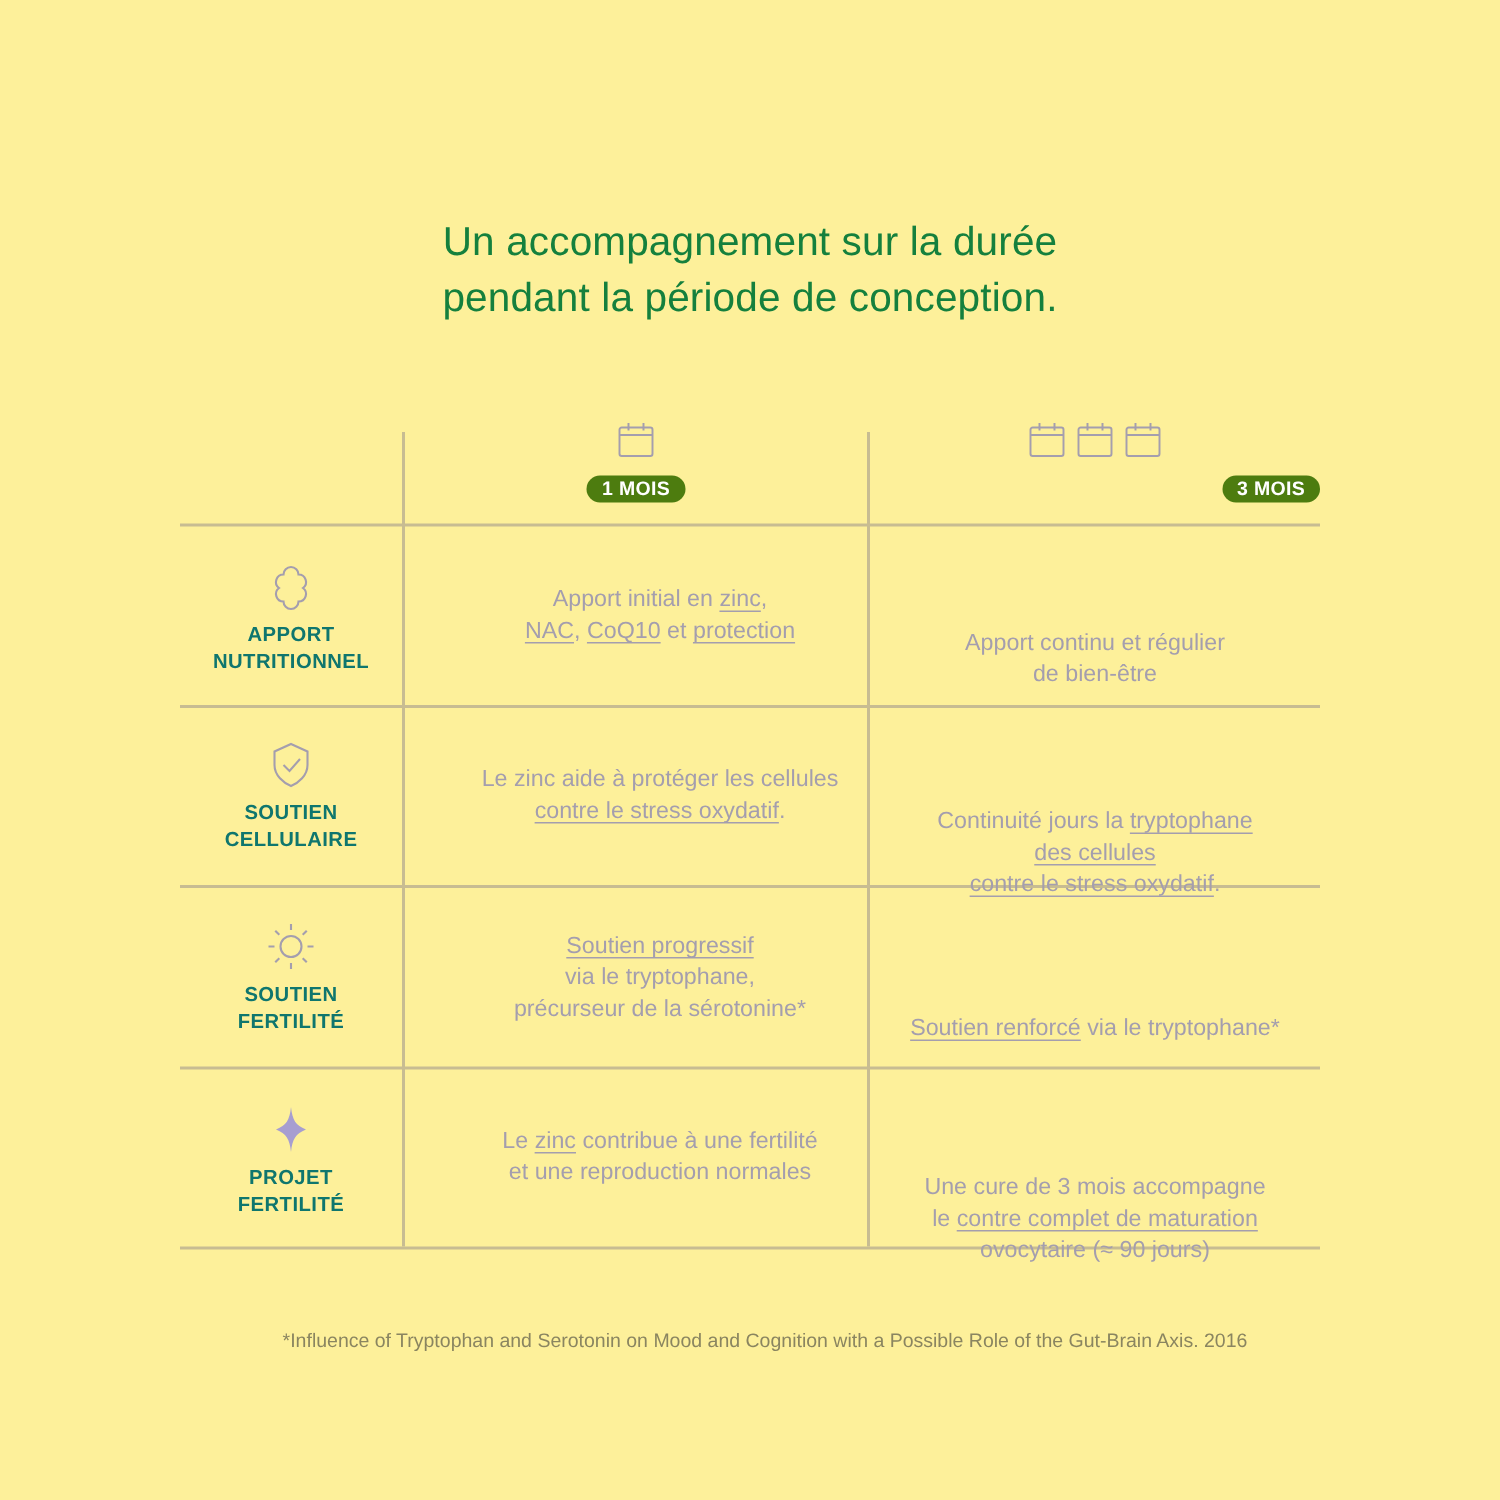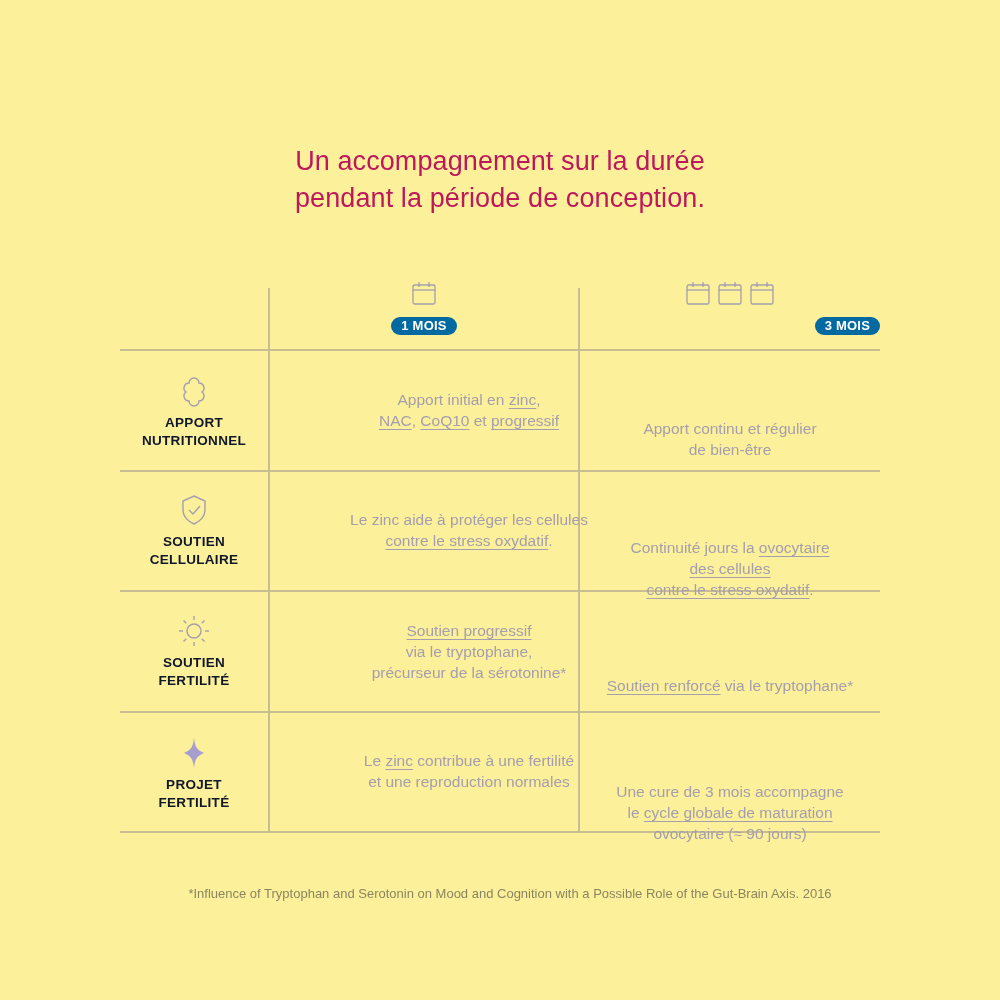--- a/index.html
+++ b/index.html
@@ -5,48 +5,48 @@
     html, body {
       margin: 0; padding: 0;
       width: 1000px; height: 1000px;
       background: #fdf09a;
       font-family: "Liberation Sans", "DejaVu Sans", sans-serif;
       overflow: hidden;
     }
     .page { position: relative; width: 1000px; height: 1000px; background: #fdf09a; }
     .title {
       position: absolute; left: 0; top: 143px; width: 1000px;
-      text-align: center; color: #be185d; font-size: 27px; line-height: 37px;
+      text-align: center; color: #15803d; font-size: 27px; line-height: 37px;
       letter-spacing: 0.1px;
     }
     .hline { position: absolute; left: 120px; width: 760px; height: 1.5px; background: #c7bc92; }
     .vline { position: absolute; top: 288px; width: 1.5px; height: 543px; background: #c7bc92; }
 
     .colhead { position: absolute; top: 280px; text-align: center; }
     .cal-row { display: flex; justify-content: center; gap: 6px; height: 26px; align-items: flex-end; }
     .cal { width: 26px; height: 26px; }
     .pill {
       display: inline-block; margin-top: 11px;
-      background: #0369a1; color: #ffffff; font-weight: bold;
+      background: #4d7c0f; color: #ffffff; font-weight: bold;
       font-size: 13px; line-height: 18px; padding: 0 10px; border-radius: 10px;
       letter-spacing: 0.2px;
     }
 
     .rowlabel {
       position: absolute; left: 120px; width: 148px; text-align: center;
-      color: #0f172a; font-weight: bold; font-size: 13.5px; line-height: 18px;
+      color: #0f766e; font-weight: bold; font-size: 13.5px; line-height: 18px;
       letter-spacing: 0.3px;
     }
     .rowlabel .ico { display: block; margin: 0 auto 6px auto; width: 34px; height: 34px; }
 
     .cell {
       position: absolute; text-align: center; color: #a49eae;
       font-size: 15.5px; line-height: 21px;
     }
-    .cell.c1 { left: 270px; width: 340px; margin-left: 29px; }
+    .cell.c1 { left: 270px; width: 340px; }
     .cell.c2 { left: 580px; width: 300px; margin-top: 38px; }
     .u { text-decoration: underline; text-underline-offset: 3px; text-decoration-thickness: 1px; }
 
     .footnote {
       position: absolute; left: 0; top: 885px; width: 1020px; text-align: center;
       color: #8a8560; font-size: 13px; line-height: 18px;
     }
   </style>
 </head>
 <body>
@@ -138,47 +138,47 @@
   <div class="rowlabel" style="top:736px">
     <svg class="ico" viewBox="0 0 34 34">
       <path d="M17 2 C18 11 20 14 27 17 C20 20 18 23 17 32 C16 23 14 20 7 17 C14 14 16 11 17 2 Z" fill="#a79ed0"></path>
     </svg>
     <div>PROJET</div>
     <div>FERTILITÉ</div>
   </div>
 
   <div class="cell c1" style="top:389px">
       <div><span>Apport initial en </span><span class="u">zinc</span><span>,</span></div>
-      <div><span class="u">NAC</span><span>, </span><span class="u">CoQ10</span><span> et </span><span class="u">progressif</span></div>
+      <div><span class="u">NAC</span><span>, </span><span class="u">CoQ10</span><span> et </span><span class="u">protection</span></div>
     </div>
   <div class="cell c2" style="top:380px">
       <div><span>Apport continu et régulier</span></div>
       <div><span>de bien-être</span></div>
     </div>
   <div class="cell c1" style="top:509px">
       <div><span>Le zinc aide à protéger les cellules</span></div>
       <div><span class="u">contre le stress oxydatif</span><span>.</span></div>
     </div>
   <div class="cell c2" style="top:499px">
-      <div><span>Continuité jours la </span><span class="u">ovocytaire</span></div>
+      <div><span>Continuité jours la </span><span class="u">tryptophane</span></div>
       <div><span class="u">des cellules</span></div>
       <div><span class="u">contre le stress oxydatif</span><span>.</span></div>
     </div>
   <div class="cell c2" style="top:637px">
       <div><span class="u">Soutien renforcé</span><span> via le tryptophane*</span></div>
     </div>
   <div class="cell c1" style="top:620px">
       <div><span class="u">Soutien progressif</span></div>
       <div><span>via le tryptophane,</span></div>
       <div><span>précurseur de la sérotonine*</span></div>
     </div>
   <div class="cell c1" style="top:750px">
       <div><span>Le </span><span class="u">zinc</span><span> contribue à une fertilité</span></div>
       <div><span>et une reproduction normales</span></div>
     </div>
   <div class="cell c2" style="top:743px">
       <div><span>Une cure de 3 mois accompagne</span></div>
-      <div><span>le </span><span class="u">cycle globale de maturation</span></div>
+      <div><span>le </span><span class="u">contre complet de maturation</span></div>
       <div><span>ovocytaire (≈ 90 jours)</span></div>
     </div>
 
   <div class="footnote">*Influence of Tryptophan and Serotonin on Mood and Cognition with a Possible Role of the Gut-Brain Axis. 2016</div>
 </div>
 
 </body></html>

